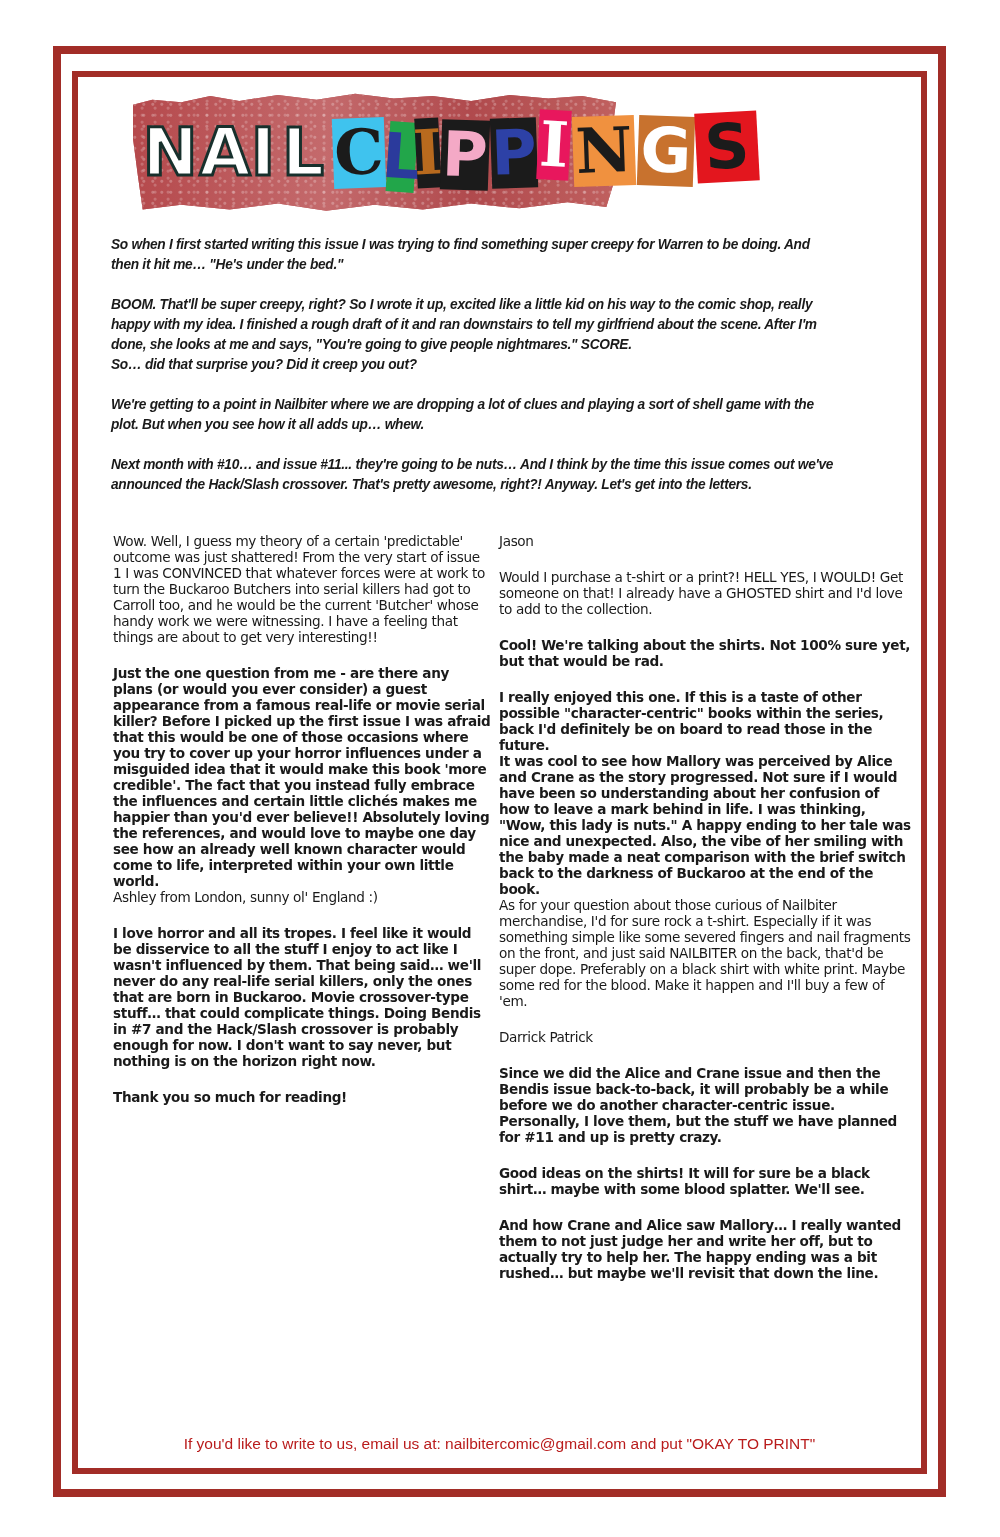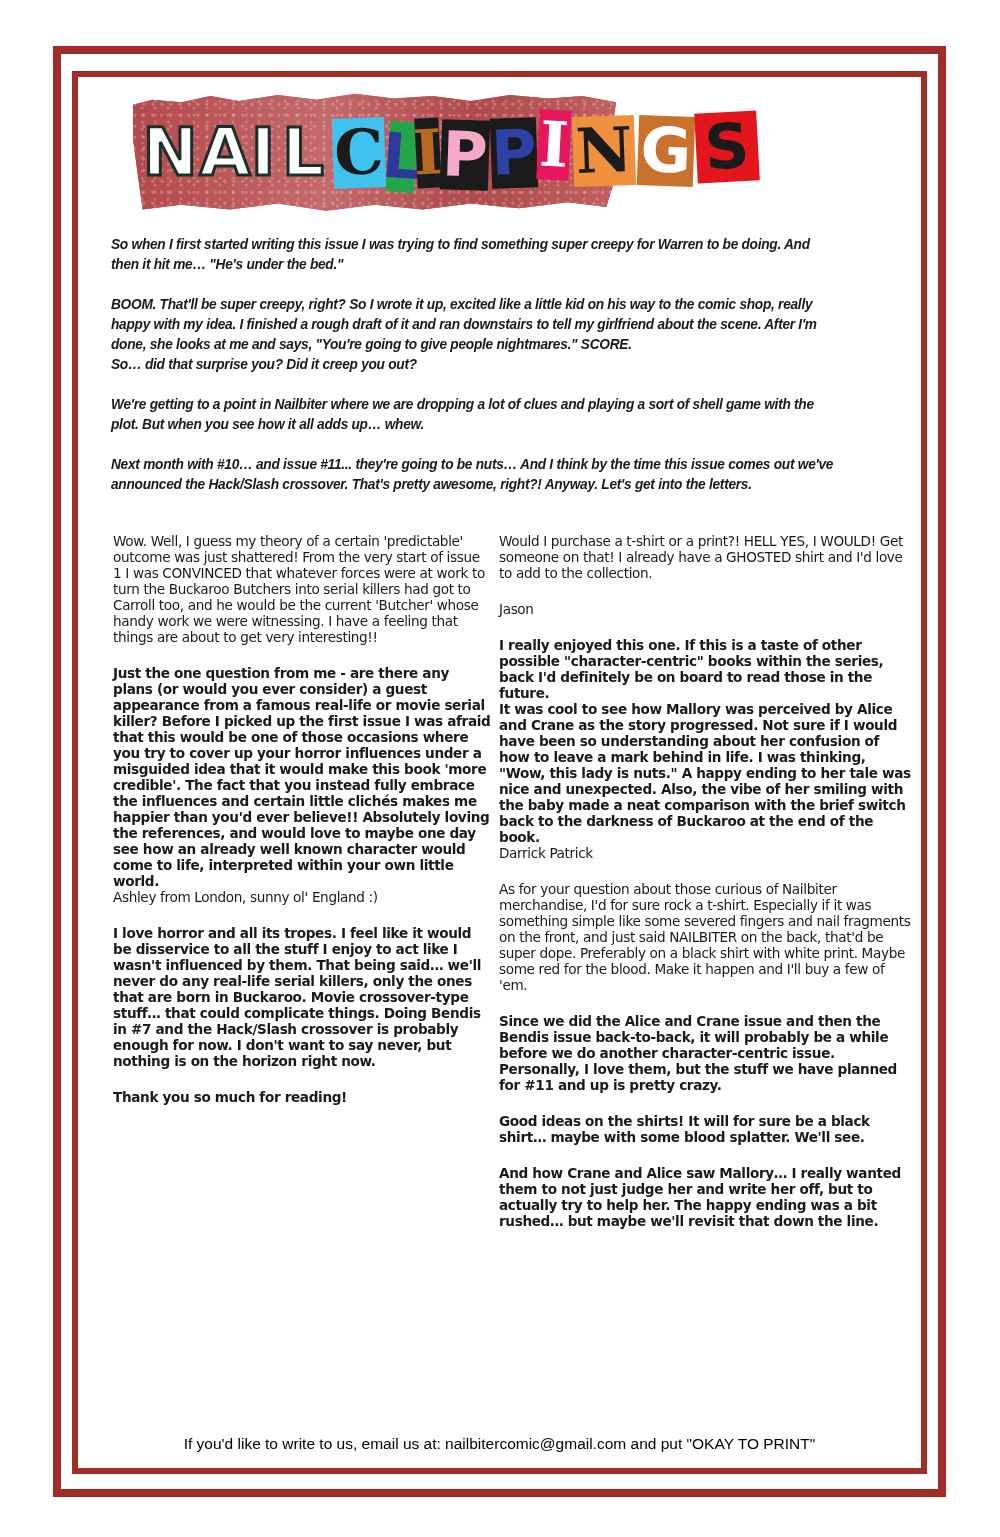--- a/index.html
+++ b/index.html
@@ -30,21 +30,21 @@
            font-size: 14.6px; line-height: 20px; letter-spacing: -0.3px; transform: scaleX(0.94); transform-origin: left top; }
   .intro p { margin: 0 0 20px 0; white-space: normal; }
   .col { position: absolute; top: 533px; font-family: "DejaVu Sans", sans-serif;
          font-size: 13.6px; line-height: 16px; letter-spacing: -0.35px; }
   .col.left { left: 113px; width: 378px; }
   .col.right { left: 499px; width: 412px; }
   .col p { margin: 0 0 20px 0; }
   .col p.tight { margin-bottom: 0; font-weight: bold; }
   .col p.reply { font-weight: bold; }
   .footer { position: absolute; left: 72px; width: 855px; top: 1435px; text-align: center;
-            font-family: "Liberation Sans", sans-serif; font-size: 15.5px; color: #000000; }
+            font-family: "Liberation Sans", sans-serif; font-size: 15.5px; color: #b91c1c; }
 </style>
 </head>
 <body>
 
 <div class="frame-outer"></div>
 <div class="frame-inner"></div>
 
 <div class="logo">
   <div class="logo-bg"></div>
   <div id="logo-letters">
@@ -74,24 +74,25 @@
 
 <div class="col left">
   <p>Wow. Well, I guess my theory of a certain 'predictable' outcome was just shattered! From the very start of issue 1 I was CONVINCED that  whatever forces were at work to turn the Buckaroo Butchers into serial killers had got to Carroll too, and he would be the current 'Butcher' whose handy work we were witnessing. I have a feeling that things are about to get very interesting!!</p>
   <p class="tight">Just the one question from me - are there any plans (or would you ever consider) a guest appearance from a famous real-life or movie serial killer? Before I picked up the first issue I was afraid that this would be one of those occasions where you try to cover up your horror influences under a misguided idea that it would make this book 'more credible'. The fact that you instead fully embrace the influences and certain little clichés makes me happier than you'd ever believe!! Absolutely loving the references, and would love to maybe one day see how an already well known character would come to life, interpreted within your own little world.</p>
   <p>Ashley from London, sunny ol' England :)</p>
   <p class="reply">I love horror and all its tropes. I feel like it would be disservice to all the stuff I enjoy to act like I wasn't influenced by them. That being said… we'll never do any real-life serial killers, only the ones that are born in Buckaroo. Movie crossover-type stuff… that could complicate things. Doing Bendis in #7 and the Hack/Slash crossover is probably enough for now. I don't want to say never, but nothing is on the horizon right now.</p>
   <p class="reply">Thank you so much for reading!</p>
 </div>
 
 <div class="col right">
+  <p>Jason</p>
   <p>Would I purchase a t-shirt or a print?!  HELL YES, I WOULD! Get someone on that!  I already have a GHOSTED shirt and I'd love to add to the collection.</p>
-  <p>Jason</p>
+  <p class="reply">Cool! We're talking about the shirts. Not 100% sure yet, but that would be rad.</p>
   <p class="tight">I really enjoyed this one. If this is a taste of other possible "character-centric" books within the series, back I'd definitely be on board to read those in the future.</p>
   <p class="tight"> It was cool to see how Mallory was perceived by Alice and Crane as the story progressed. Not sure if I would have been so understanding about her confusion of how to leave a mark behind in life. I was thinking, "Wow, this lady is nuts." A happy ending to her tale was nice and unexpected. Also, the vibe of her smiling with the baby made a neat comparison with the brief switch back to the darkness of Buckaroo at the end of the book.</p>
+  <p> As for your question about those curious of Nailbiter merchandise, I'd for sure rock a t-shirt. Especially if it was something simple like some severed fingers and nail fragments on the front, and just said NAILBITER on the back, that'd be super dope. Preferably on a black shirt with white print. Maybe some red for the blood. Make it happen and I'll buy a few of 'em.</p>
   <p>Darrick Patrick</p>
-  <p> As for your question about those curious of Nailbiter merchandise, I'd for sure rock a t-shirt. Especially if it was something simple like some severed fingers and nail fragments on the front, and just said NAILBITER on the back, that'd be super dope. Preferably on a black shirt with white print. Maybe some red for the blood. Make it happen and I'll buy a few of 'em.</p>
   <p class="reply">Since we did the Alice and Crane issue and then the Bendis issue back-to-back, it will probably be a while before we do another character-centric issue. Personally, I love them, but the stuff we have planned for #11 and up is pretty crazy.</p>
   <p class="reply">Good ideas on the shirts! It will for sure be a black shirt… maybe with some blood splatter.  We'll see.</p>
   <p class="reply">And how Crane and Alice saw Mallory… I really wanted them to not just judge her and write her off, but to actually try to help her. The happy ending was a bit rushed… but maybe we'll revisit that down the line.</p>
 </div>
 
 <div class="footer">If you'd like to write to us, email us at: nailbitercomic@gmail.com and put "OKAY TO PRINT"</div>
 
 </body></html>

